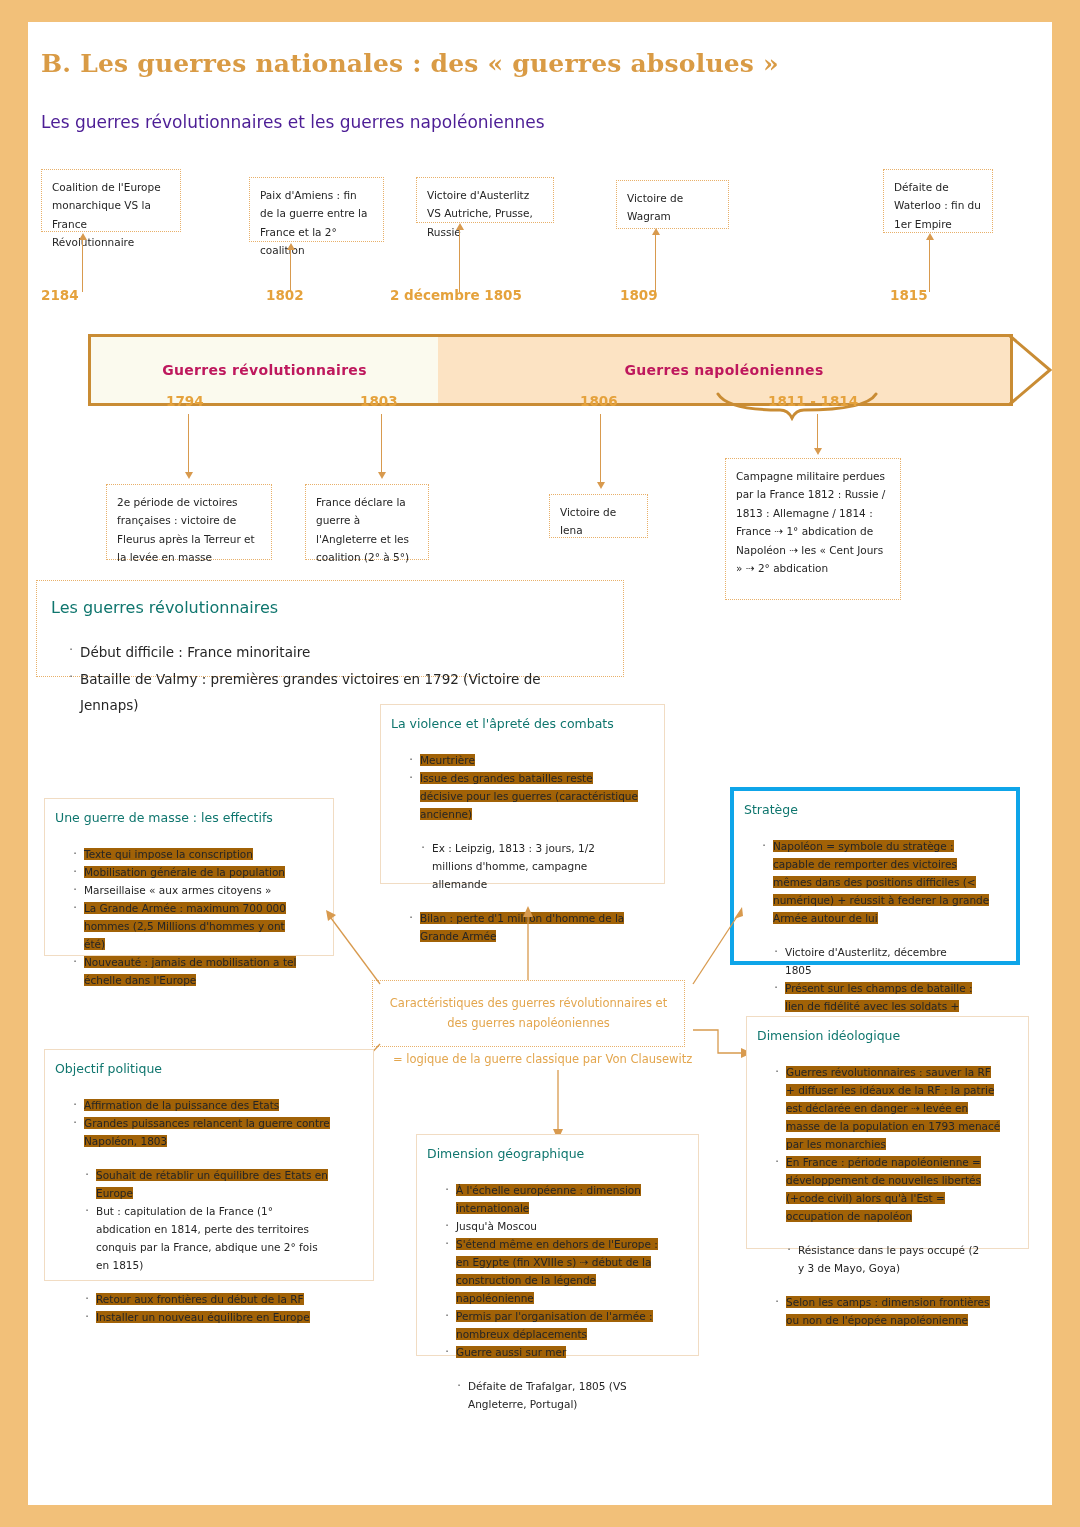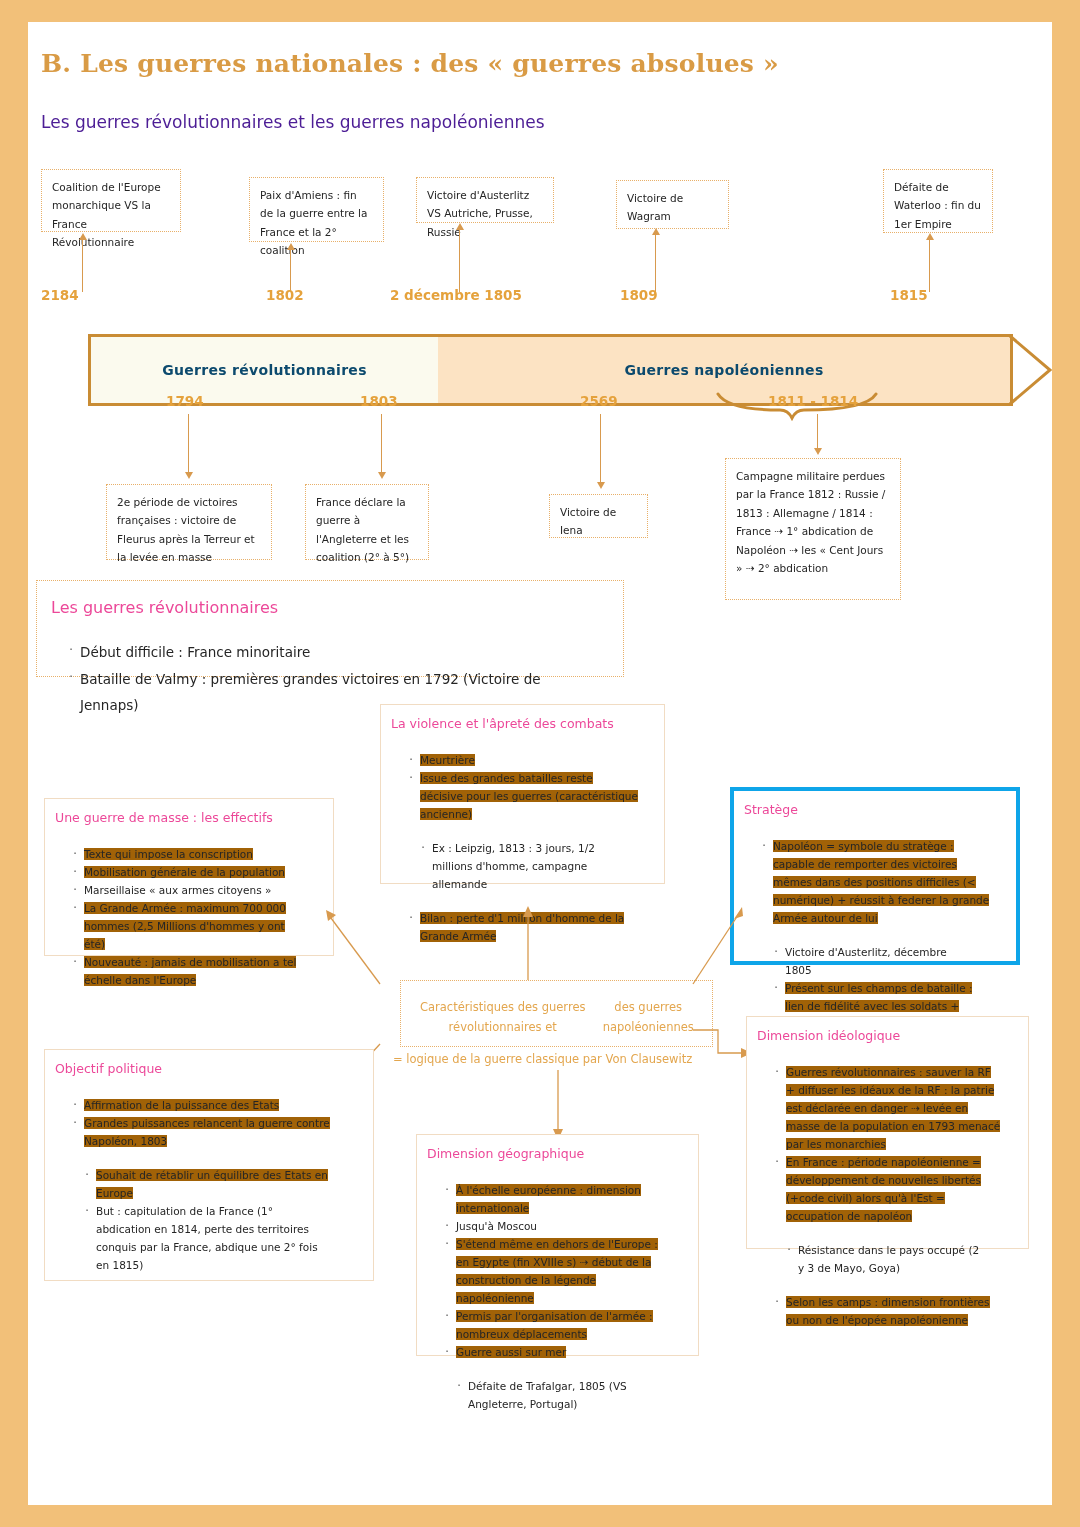--- a/index.html
+++ b/index.html
@@ -86,28 +86,28 @@
     background:#fbfaee;
     width:347px;
     display:flex;align-items:center;
   }
   .bar-nap{
     background:#fce3c3;
     flex:1;
     display:flex;align-items:center;
   }
   .bar-txt{
-    font-size:14px;font-weight:bold;color:#0c4a6e;
+    font-size:14px;font-weight:bold;color:#be185d;
     width:100%;text-align:center;
     letter-spacing:0.3px;
   }
   
   .hl{background:#a16207;}
   .ttl{
-    color:#ec4899;
+    color:#0f766e;
     font-size:12.5px;
     display:block;
     margin-bottom:3px;
   }
   ul.b{margin:16px;padding:0;list-style:none;}
   ul.b > li{
     position:relative;
     padding-left:13px;
     margin:0;
   }
@@ -171,21 +171,21 @@
   </div>
 
   <svg class="ovl">
     <polyline points="982,314 1022,348 982,382" fill="none" stroke="#c98c34" stroke-width="3"></polyline>
 
     <path d="M 690 372 Q 700 388 752 388 Q 760 388 764 396 Q 768 388 776 388 Q 838 388 848 372" fill="none" stroke="#c98c34" stroke-width="3" stroke-linecap="round"></path>
   </svg>
 
   <div class="tl-label" style="left:138px;top:371px;">1794</div>
   <div class="tl-label" style="left:332px;top:371px;">1803</div>
-  <div class="tl-label" style="left:552px;top:371px;">2569</div>
+  <div class="tl-label" style="left:552px;top:371px;">1806</div>
   <div class="tl-label" style="left:740px;top:371px;">1811 - 1814</div>
 
   <div class="conn" style="left:160px;top:392px;height:62px;"></div>
   <div class="arrowhead-down" style="left:157px;top:450px;"></div>
   <div class="conn" style="left:353px;top:392px;height:62px;"></div>
   <div class="arrowhead-down" style="left:350px;top:450px;"></div>
   <div class="conn" style="left:572px;top:392px;height:72px;"></div>
   <div class="arrowhead-down" style="left:569px;top:460px;"></div>
   <div class="conn" style="left:789px;top:392px;height:38px;"></div>
   <div class="arrowhead-down" style="left:786px;top:426px;"></div>
@@ -238,21 +238,21 @@
     <span class="ttl">Stratège</span>
     <ul class="b">
       <li><span class="hl">Napoléon = symbole du stratège : capable de remporter des victoires mêmes dans des positions difficiles (&lt; numérique) + réussit à federer la grande Armée autour de lui</span></li>
       <ul class="b">
         <li>Victoire d'Austerlitz, décembre 1805</li>
         <li><span class="hl">Présent sur les champs de bataille : lien de fidélité avec les soldats + création de la légion d'honneur</span></li>
       </ul>
     </ul>
   </div>
 
-  <div class="dbox" style="left:372px;top:958px;width:313px;height:67px;display:flex;flex-direction:row;justify-content:center;align-items:flex-end;">
+  <div class="dbox" style="left:344px;top:958px;width:313px;height:67px;display:flex;flex-direction:column;justify-content:center;align-items:center;">
     <div style="color:#e3a64e;font-size:11.5px;text-align:center;">Caractéristiques des guerres révolutionnaires et</div>
     <div style="color:#e3a64e;font-size:11.5px;text-align:center;">des guerres napoléoniennes</div>
   </div>
   <div style="position:absolute;left:365px;top:1030px;font-size:11.5px;color:#e3a64e;">= logique de la guerre classique par Von Clausewitz</div>
 
   <svg class="ovl">
 
     <line x1="352" y1="962" x2="300" y2="892" stroke="#d89a4e" stroke-width="1.3"></line>
     <polygon points="298,888 308,893 300,899" fill="#d89a4e"></polygon>
 
@@ -273,20 +273,24 @@
   </svg>
 
   <div class="dbox" style="left:16px;top:1027px;width:330px;height:232px;border:1px solid #f1dcc3;">
     <span class="ttl">Objectif politique</span>
     <ul class="b">
       <li><span class="hl">Affirmation de la puissance des Etats</span></li>
       <li><span class="hl">Grandes puissances relancent la guerre contre Napoléon, 1803</span></li>
       <ul class="b">
         <li><span class="hl">Souhait de rétablir un équilibre des Etats en Europe</span></li>
         <li>But : capitulation de la France (1° abdication en 1814, perte des territoires conquis par la France, abdique une 2° fois en 1815)</li>
+      </ul>
+      <ul class="b">
+        <li><span class="hl">Retour aux frontières du début de la RF</span></li>
+        <li><span class="hl">Installer un nouveau équilibre en Europe</span></li>
       </ul>
     </ul>
   </div>
 
   <div class="dbox" style="left:388px;top:1112px;width:283px;height:222px;border:1px solid #f1dcc3;">
     <span class="ttl">Dimension géographique</span>
     <ul class="b">
       <li><span class="hl">À l'échelle européenne : dimension internationale</span></li>
       <li><span>Jusqu'à Moscou</span></li>
       <li><span class="hl">S'étend même en dehors de l'Europe : en Egypte (fin XVIIIe s) ⇢ début de la construction de la légende napoléonienne</span></li>

